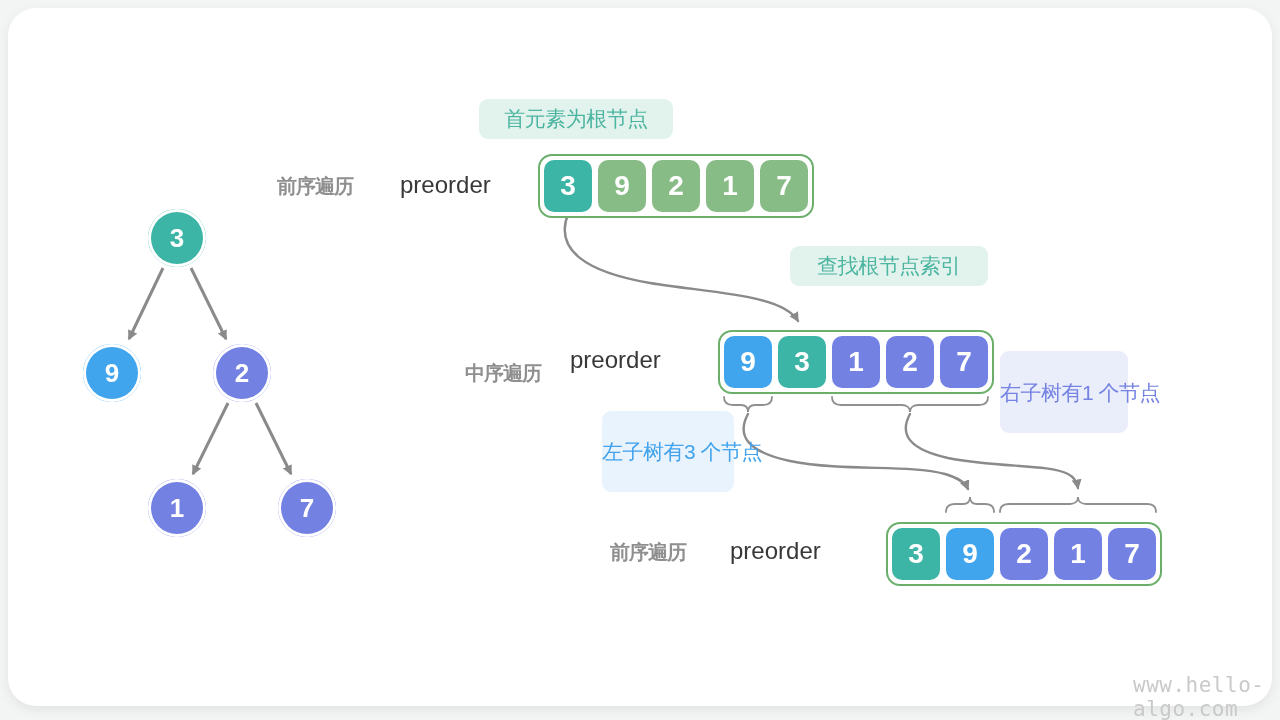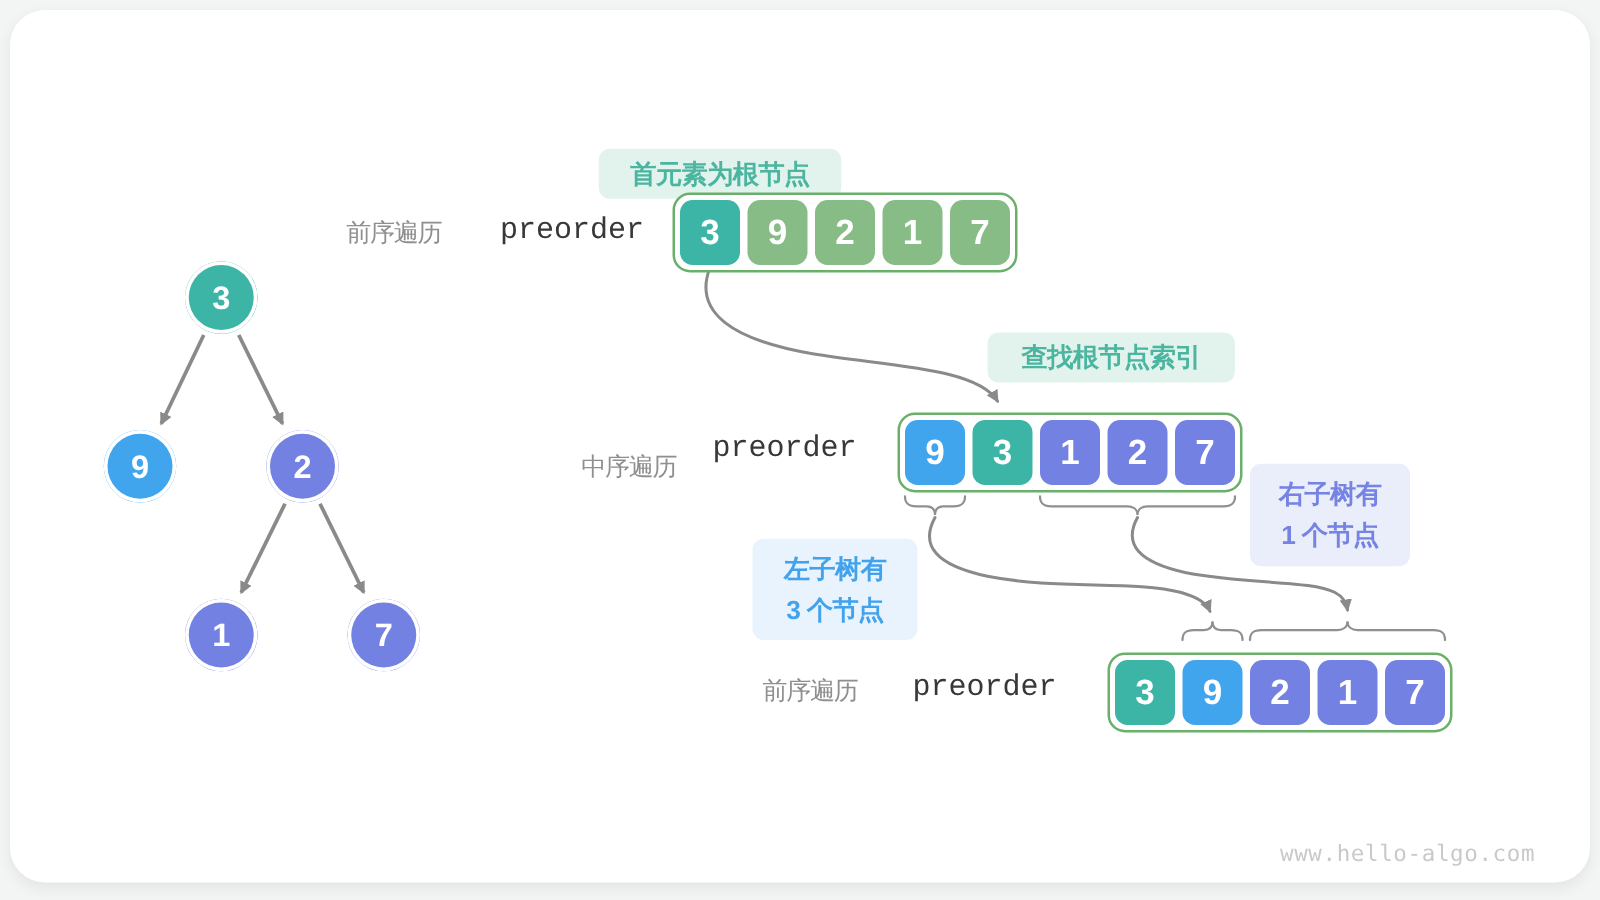--- a/index.html
+++ b/index.html
@@ -35,42 +35,42 @@
     background:#ffffff;border:2px solid var(--green-border);border-radius:14px;
   }
   .array-cell{
     width:48px;height:52px;border-radius:10px;
     display:flex;align-items:center;justify-content:center;
     color:#ffffff;font-size:28px;font-weight:700;
   }
 
   
   .zh-label{
-    position:absolute;font-size:20px;font-weight:400;color:var(--label-grey);
+    position:absolute;font-size:20px;font-weight:700;color:var(--label-grey);
     white-space:nowrap;letter-spacing:-1px;
   }
   .code-label{
     position:absolute;font-size:24px;color:var(--code-dark);
-    font-family:Liberation Mono, monospace;white-space:nowrap;
+    font-family:Liberation Sans, sans-serif;white-space:nowrap;
   }
 
   
   .badge{
     position:absolute;display:flex;align-items:center;justify-content:center;
-    font-weight:700;border-radius:9px;white-space:nowrap;margin-top:20px;
+    font-weight:400;border-radius:9px;white-space:nowrap;
   }
   .badge-mint{background:var(--mint-bg);color:var(--teal-text);font-size:21px;letter-spacing:-0.5px;}
   .badge-blue{background:var(--blue-bg);color:var(--blue-text);}
   .badge-purple{background:var(--purple-bg);color:var(--purple-text);}
-  .badge-2line{flex-direction:column;font-size:21px;line-height:33px;letter-spacing:-0.5px;}
+  .badge-2line{flex-direction:row;font-size:21px;line-height:33px;letter-spacing:-0.5px;justify-content:space-between;}
 
   .watermark{
-    position:absolute;left:1024px;top:673px;
+    position:absolute;left:1133px;top:673px;
     font-family:"DejaVu Sans Mono","Liberation Mono",monospace;
-    font-size:18px;color:var(--watermark);letter-spacing:0.5px;
+    font-size:21px;color:var(--watermark);letter-spacing:0.5px;
   }
 </style>
 </head>
 <body>
 
 <div class="card"></div>
 
 <svg class="overlay" viewBox="0 0 1280 720">
   <defs>
     <marker id="ah" markerWidth="11" markerHeight="11" refX="8.5" refY="5" orient="auto" markerUnits="userSpaceOnUse">

